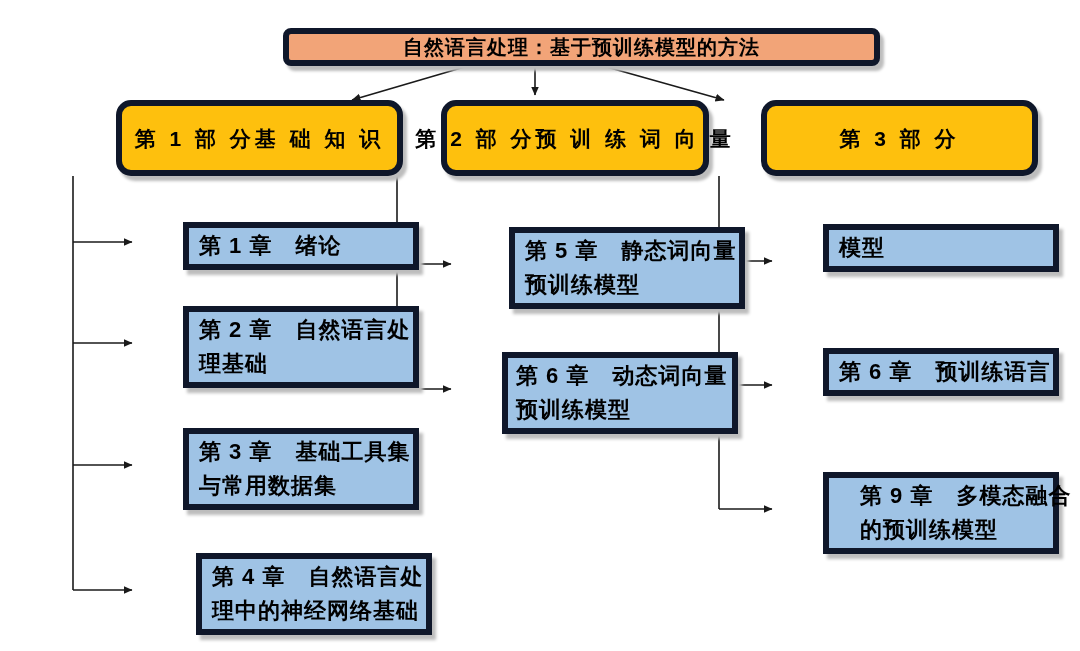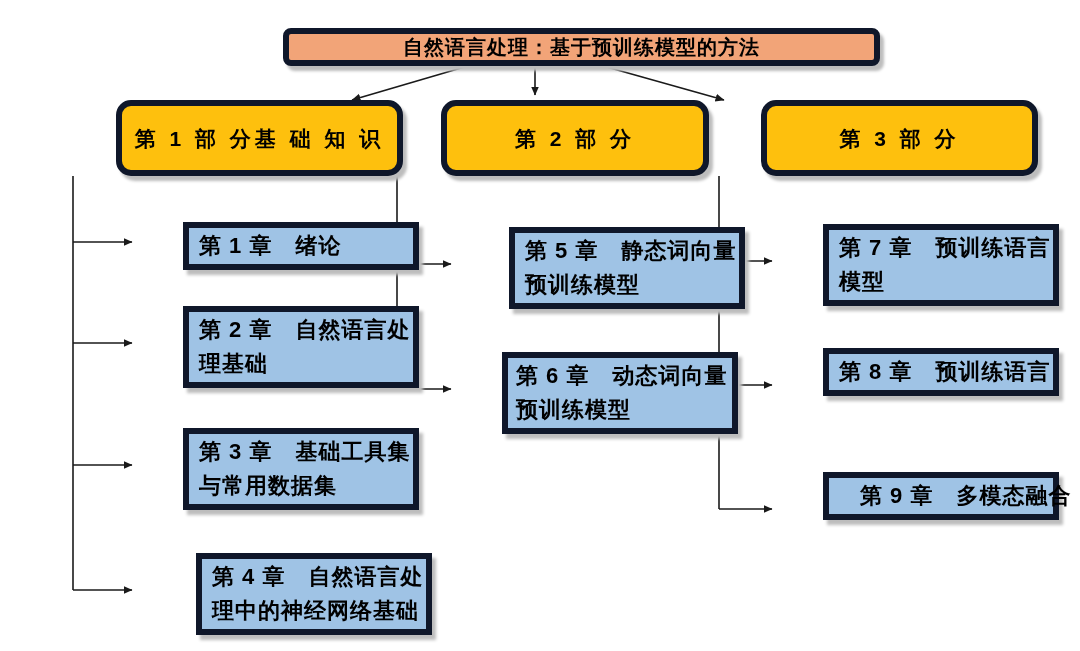--- a/index.html
+++ b/index.html
@@ -116,20 +116,21 @@
   <div class="node title-box">
     <span>自然语言处理：基于预训练模型的方法</span>
   </div>
 
   <div class="node part-box part-1">
     <div class="pline">第 1 部 分</div>
     <div class="pline">基 础 知 识</div>
   </div>
   <div class="node part-box part-2">
     <div class="pline">第 2 部 分</div>
+    <div class="pline">预 训 练 词 向 量</div>
   </div>
   <div class="node part-box part-3">
     <div class="pline">第 3 部 分</div>
   </div>
 
   <div class="node chapter-box c1-1">
     <div class="cline">第 1 章　绪论</div>
   </div>
   <div class="node chapter-box c1-2">
     <div class="cline">第 2 章　自然语言处</div>
@@ -147,23 +148,23 @@
   <div class="node chapter-box c2-1">
     <div class="cline">第 5 章　静态词向量</div>
     <div class="cline">预训练模型</div>
   </div>
   <div class="node chapter-box c2-2">
     <div class="cline">第 6 章　动态词向量</div>
     <div class="cline">预训练模型</div>
   </div>
 
   <div class="node chapter-box c3-1">
-    <div class="cline">第 7 章　预训练语言</div>
     <div class="cline">模型</div>
   </div>
   <div class="node chapter-box c3-2">
-    <div class="cline">第 8 章　预训练语言</div>
+    <div class="cline">第 6 章　预训练语言</div>
   </div>
   <div class="node chapter-box c3-3">
     <div class="cline">第 9 章　多模态融合</div>
+    <div class="cline">的预训练模型</div>
   </div>
 
 </div>
 
 </body></html>

